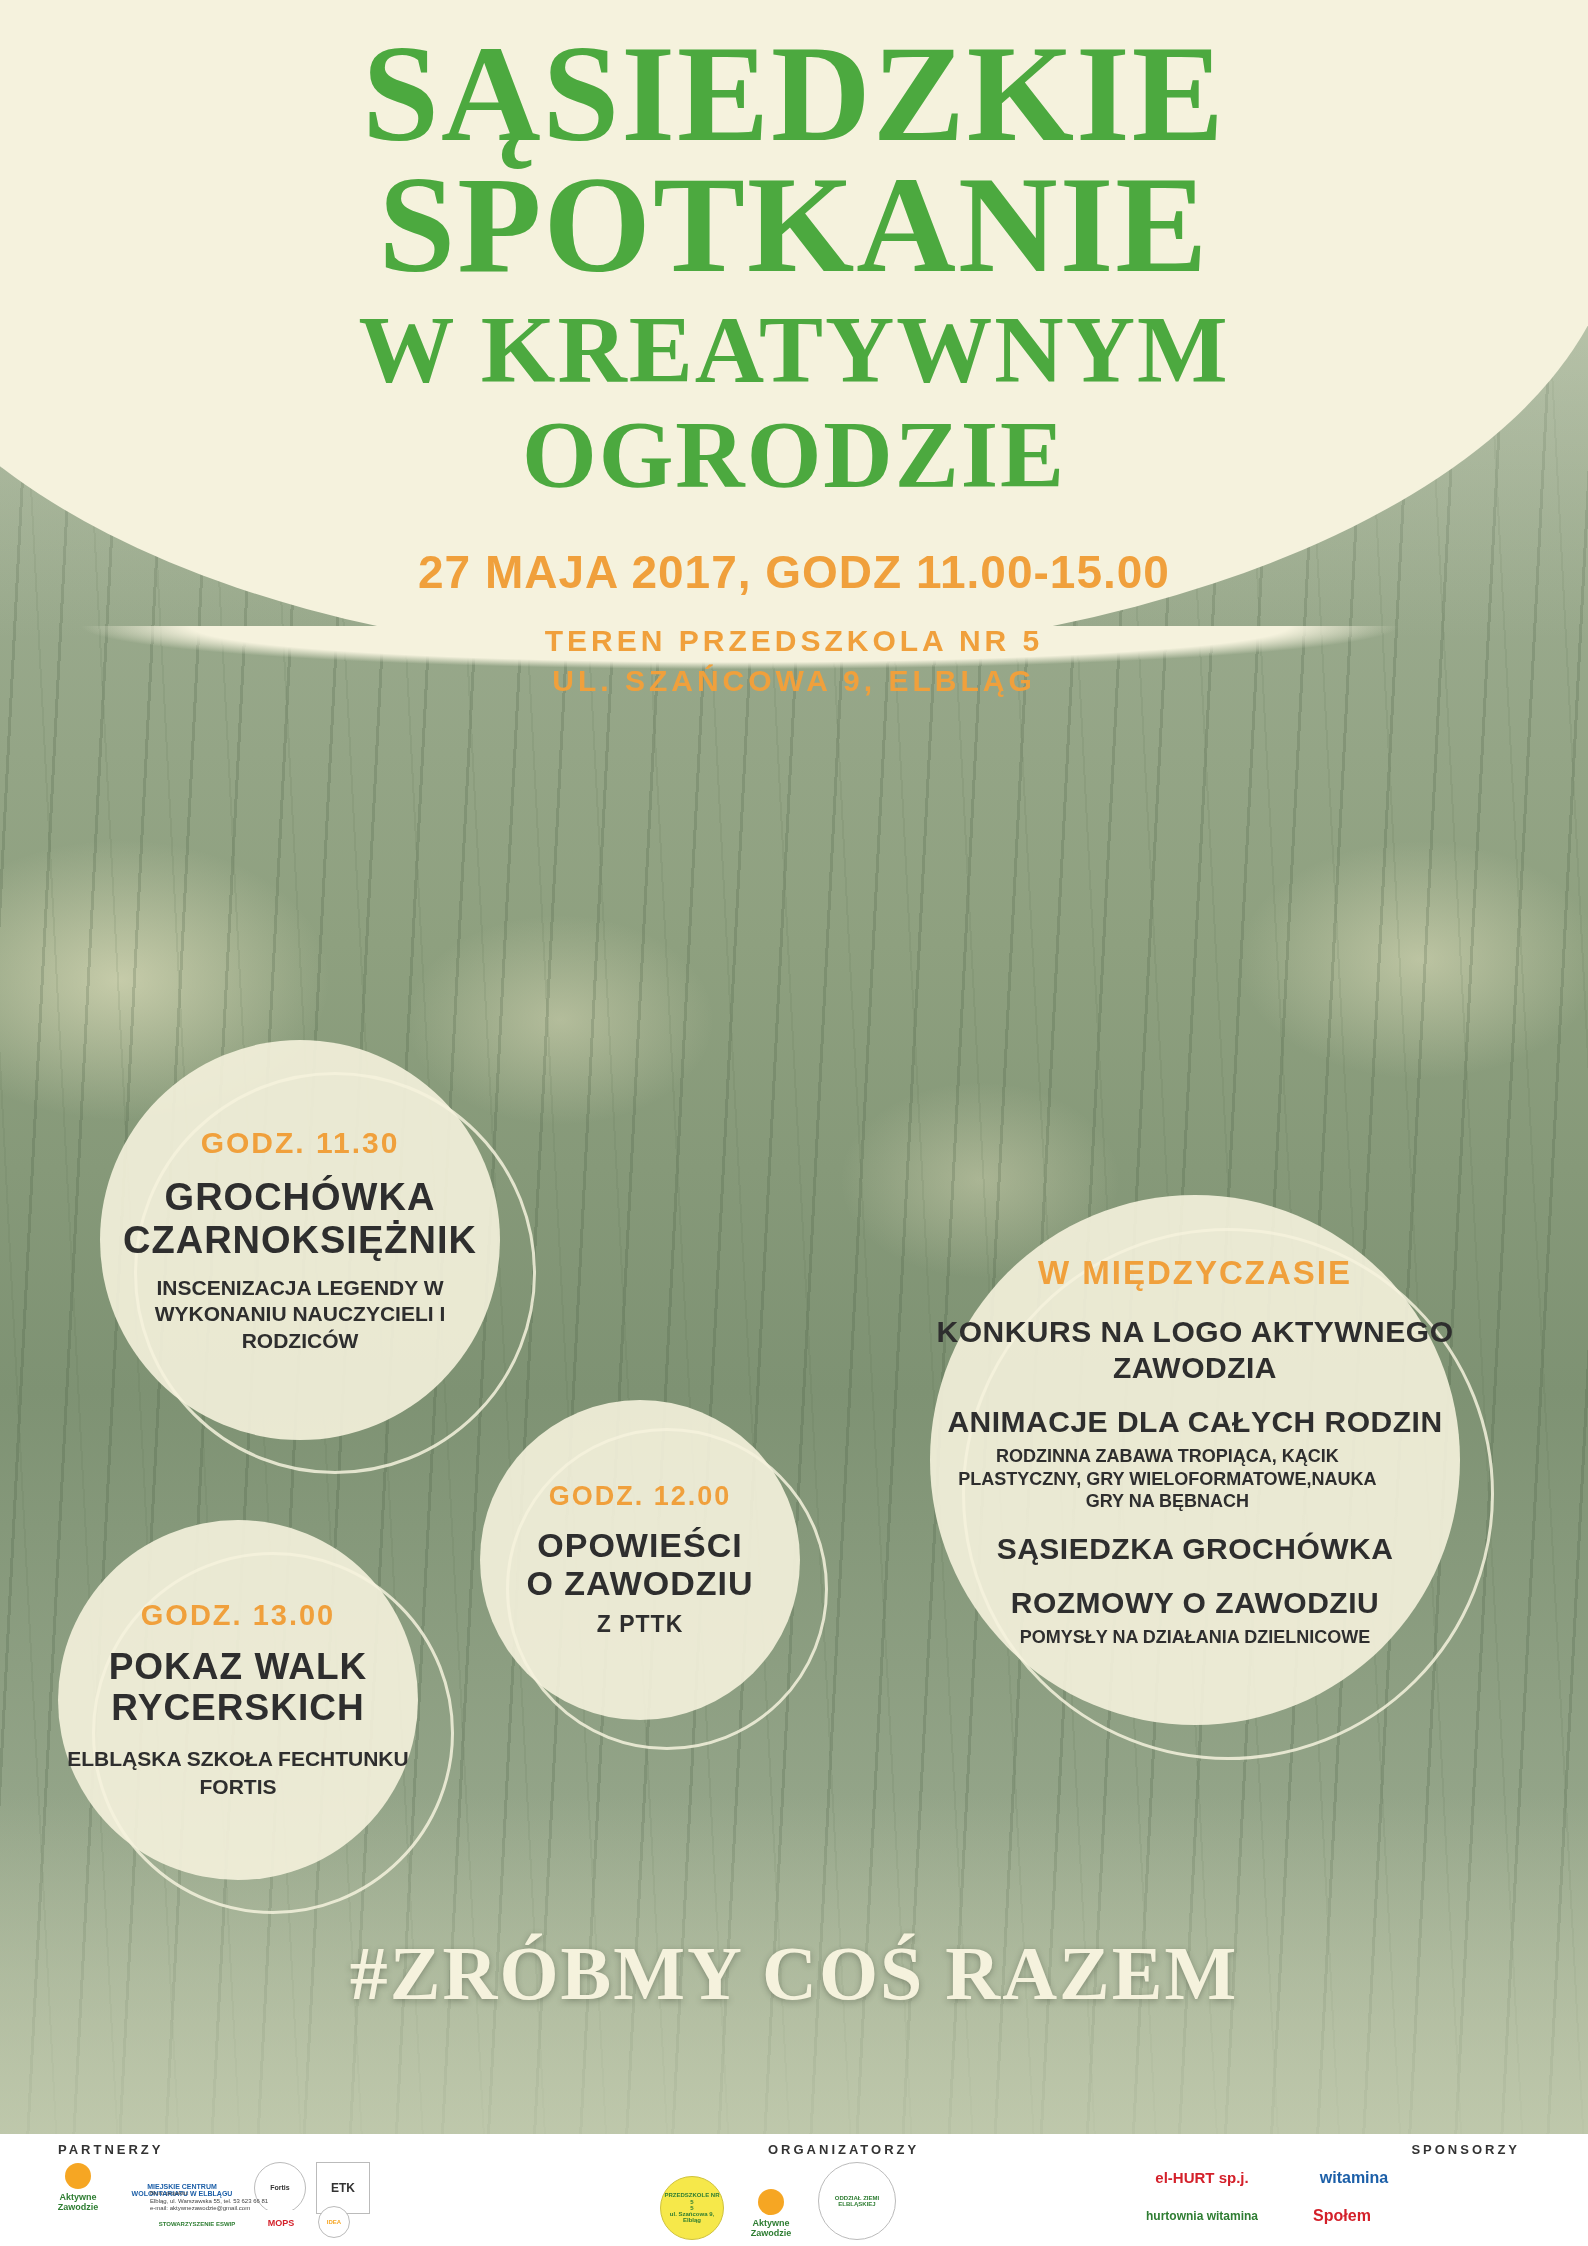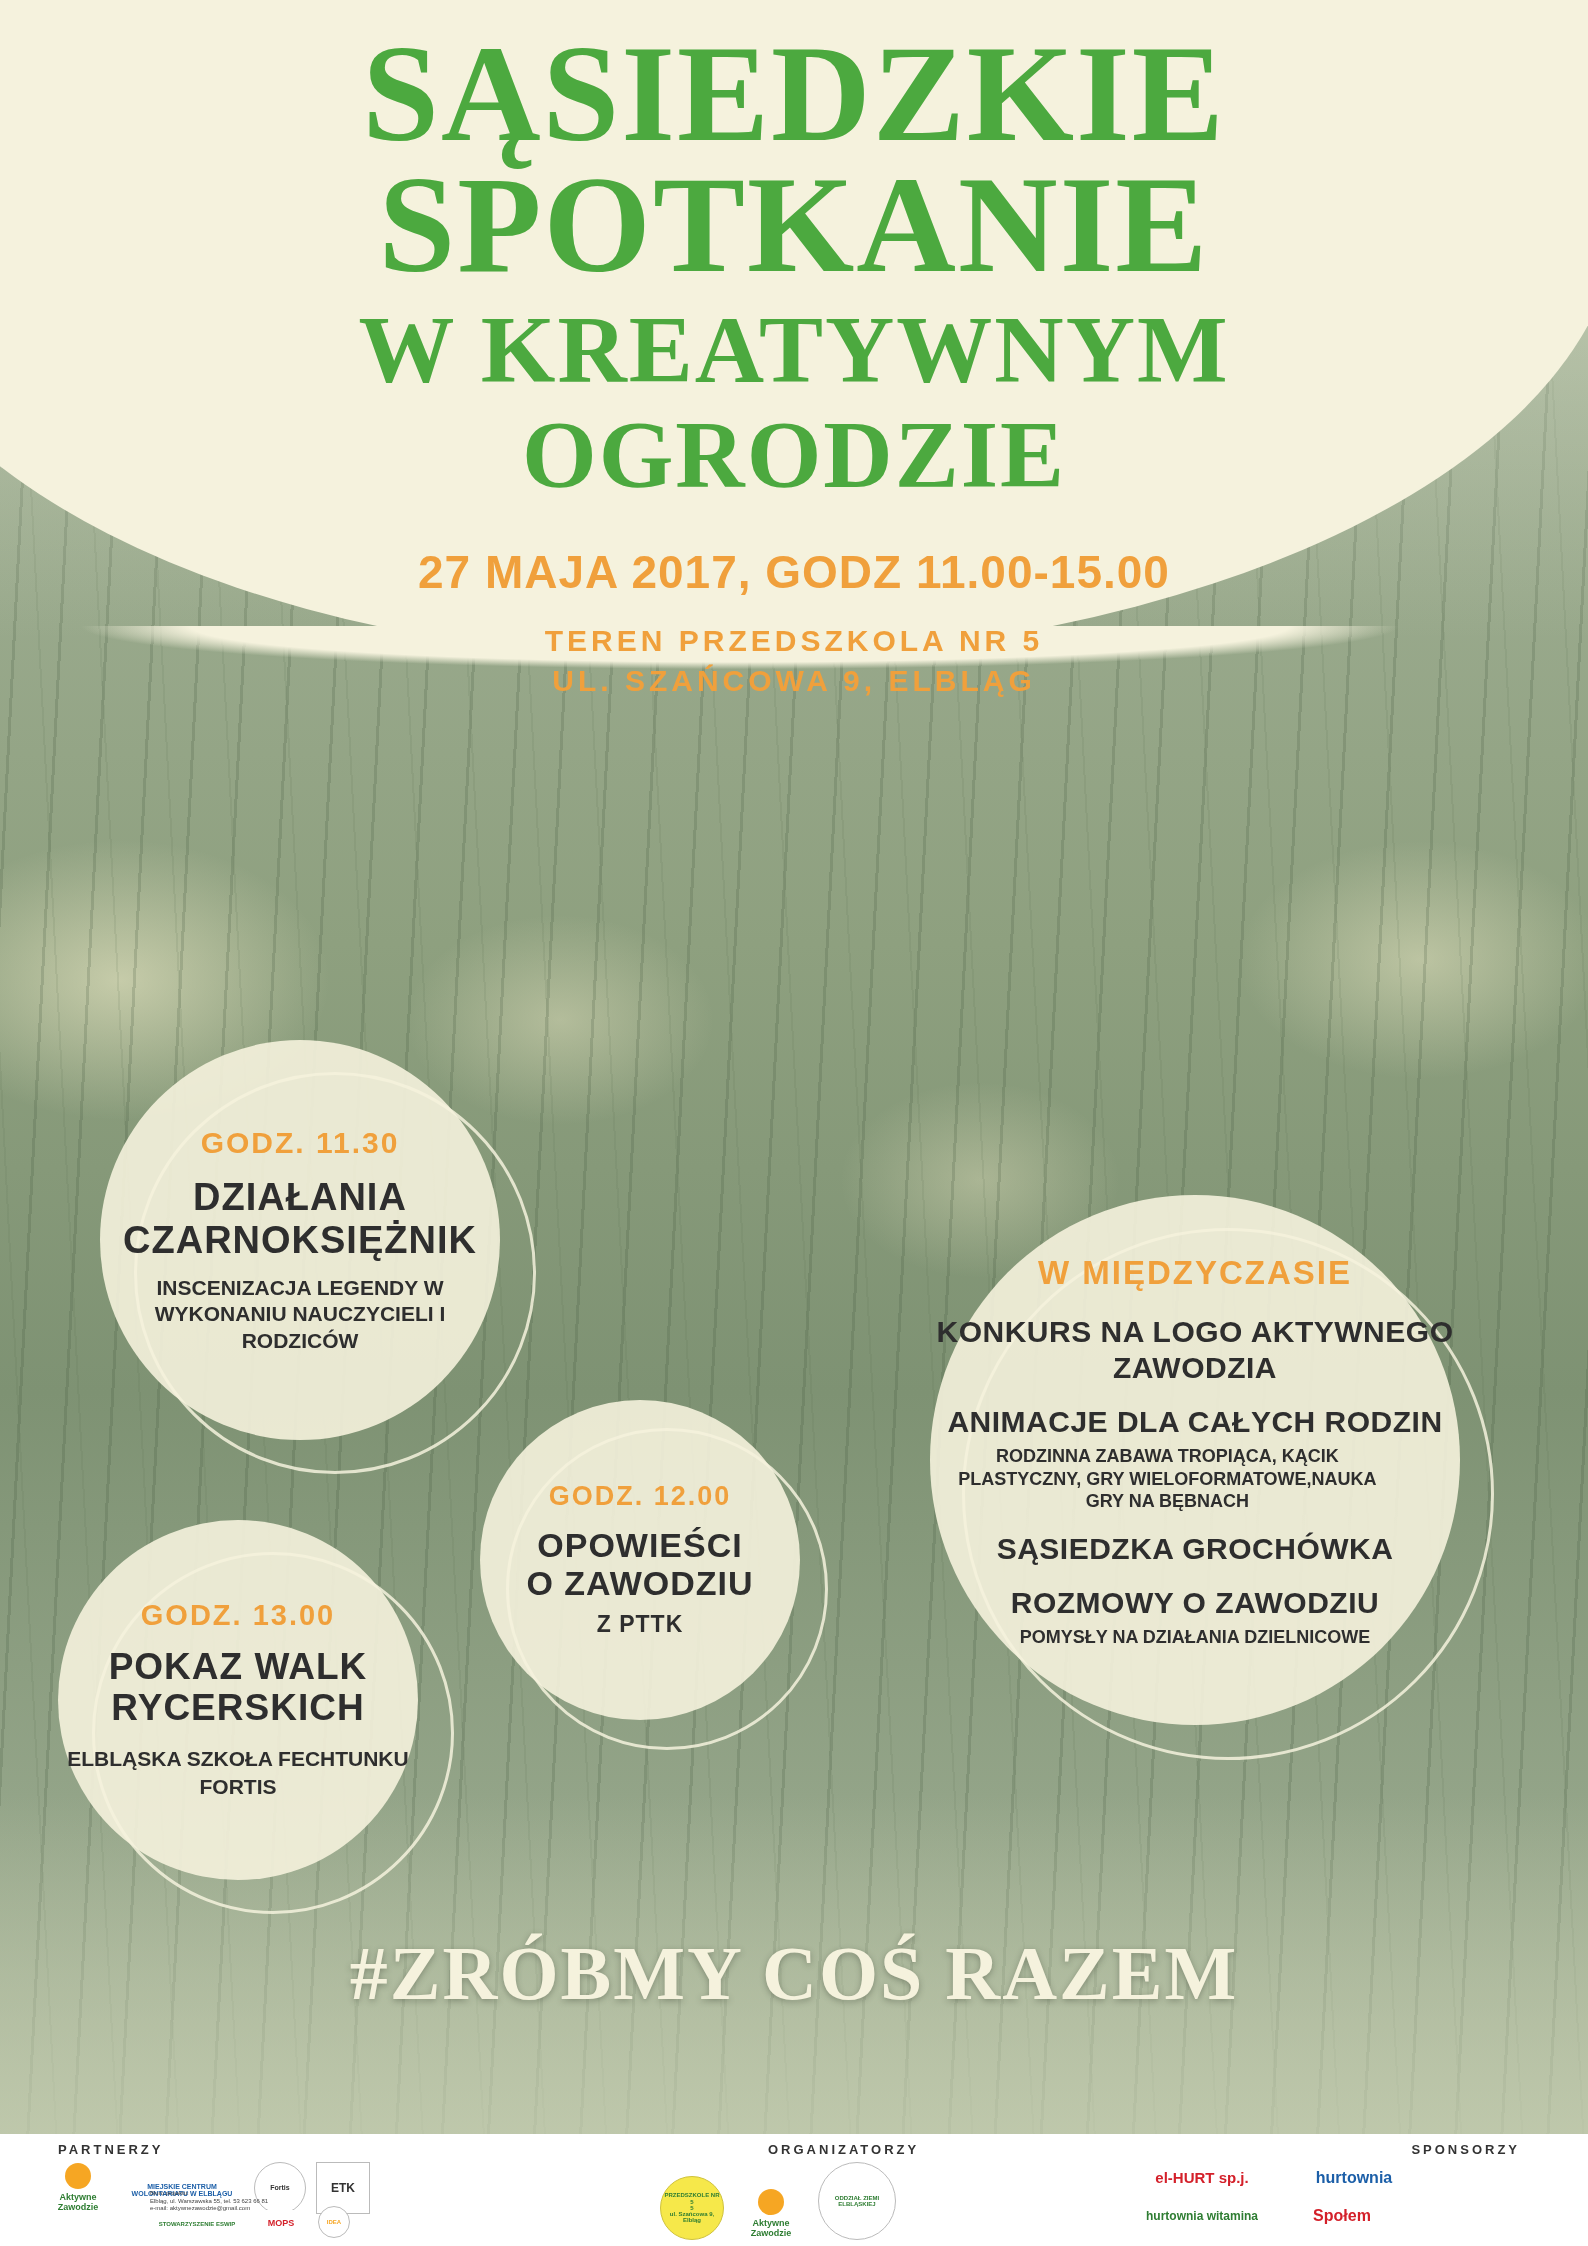--- a/index.html
+++ b/index.html
@@ -146,21 +146,21 @@
   <div class="date">27 MAJA 2017, GODZ 11.00-15.00</div>
   <div class="place">
     <div>TEREN PRZEDSZKOLA NR 5</div>
     <div>UL. SZAŃCOWA 9, ELBLĄG</div>
   </div>
 </div>
 
 <div class="circle c-ring" id="c1r"></div>
 <div class="circle c-fill" id="c1">
   <div class="c-time">GODZ. 11.30</div>
-  <div class="c-title">DZIAŁANIA</div>
+  <div class="c-title">GROCHÓWKA</div>
   <div class="c-title">CZARNOKSIĘŻNIK</div>
   <div class="c-sub">INSCENIZACJA LEGENDY W WYKONANIU NAUCZYCIELI I RODZICÓW</div>
 </div>
 
 <div class="circle c-ring" id="c2r"></div>
 <div class="circle c-fill" id="c2">
   <div class="c-time">GODZ. 12.00</div>
   <div class="c-title">OPOWIEŚCI</div>
   <div class="c-title">O ZAWODZIU</div>
   <div class="c-sub">Z PTTK</div>
@@ -231,20 +231,20 @@
 Zawodzie</div>
       </div>
       <div class="logo circle-l" style="width:72px;height:72px;font-size:6px;color:#2e7d32;white-space:pre-line;">ODDZIAŁ ZIEMI ELBLĄSKIEJ</div>
     </div>
   </div>
 
   <div class="fcol" style="width:468px;">
     <div class="fhead" style="right:68px;">SPONSORZY</div>
     <div class="logos" style="left:20px;gap:18px;">
       <div class="logo noborder" style="width:120px;height:28px;font-size:15px;font-weight:bold;color:#d4202a;">el-HURT sp.j.</div>
-      <div class="logo noborder" style="width:140px;height:28px;font-size:16px;color:#1c5fa8;">hurtownia</div>
+      <div class="logo noborder" style="width:140px;height:28px;font-size:16px;color:#1c5fa8;">witamina</div>
     </div>
     <div class="logos" style="left:20px;top:66px;gap:6px;">
       <div class="logo noborder" style="width:120px;height:28px;font-size:12px;font-weight:bold;color:#2e7d32;">hurtownia witamina</div>
       <div class="logo noborder" style="width:140px;height:28px;font-size:16px;color:#d4202a;">Społem</div>
     </div>
   </div>
 </div>
 
 </body></html>

